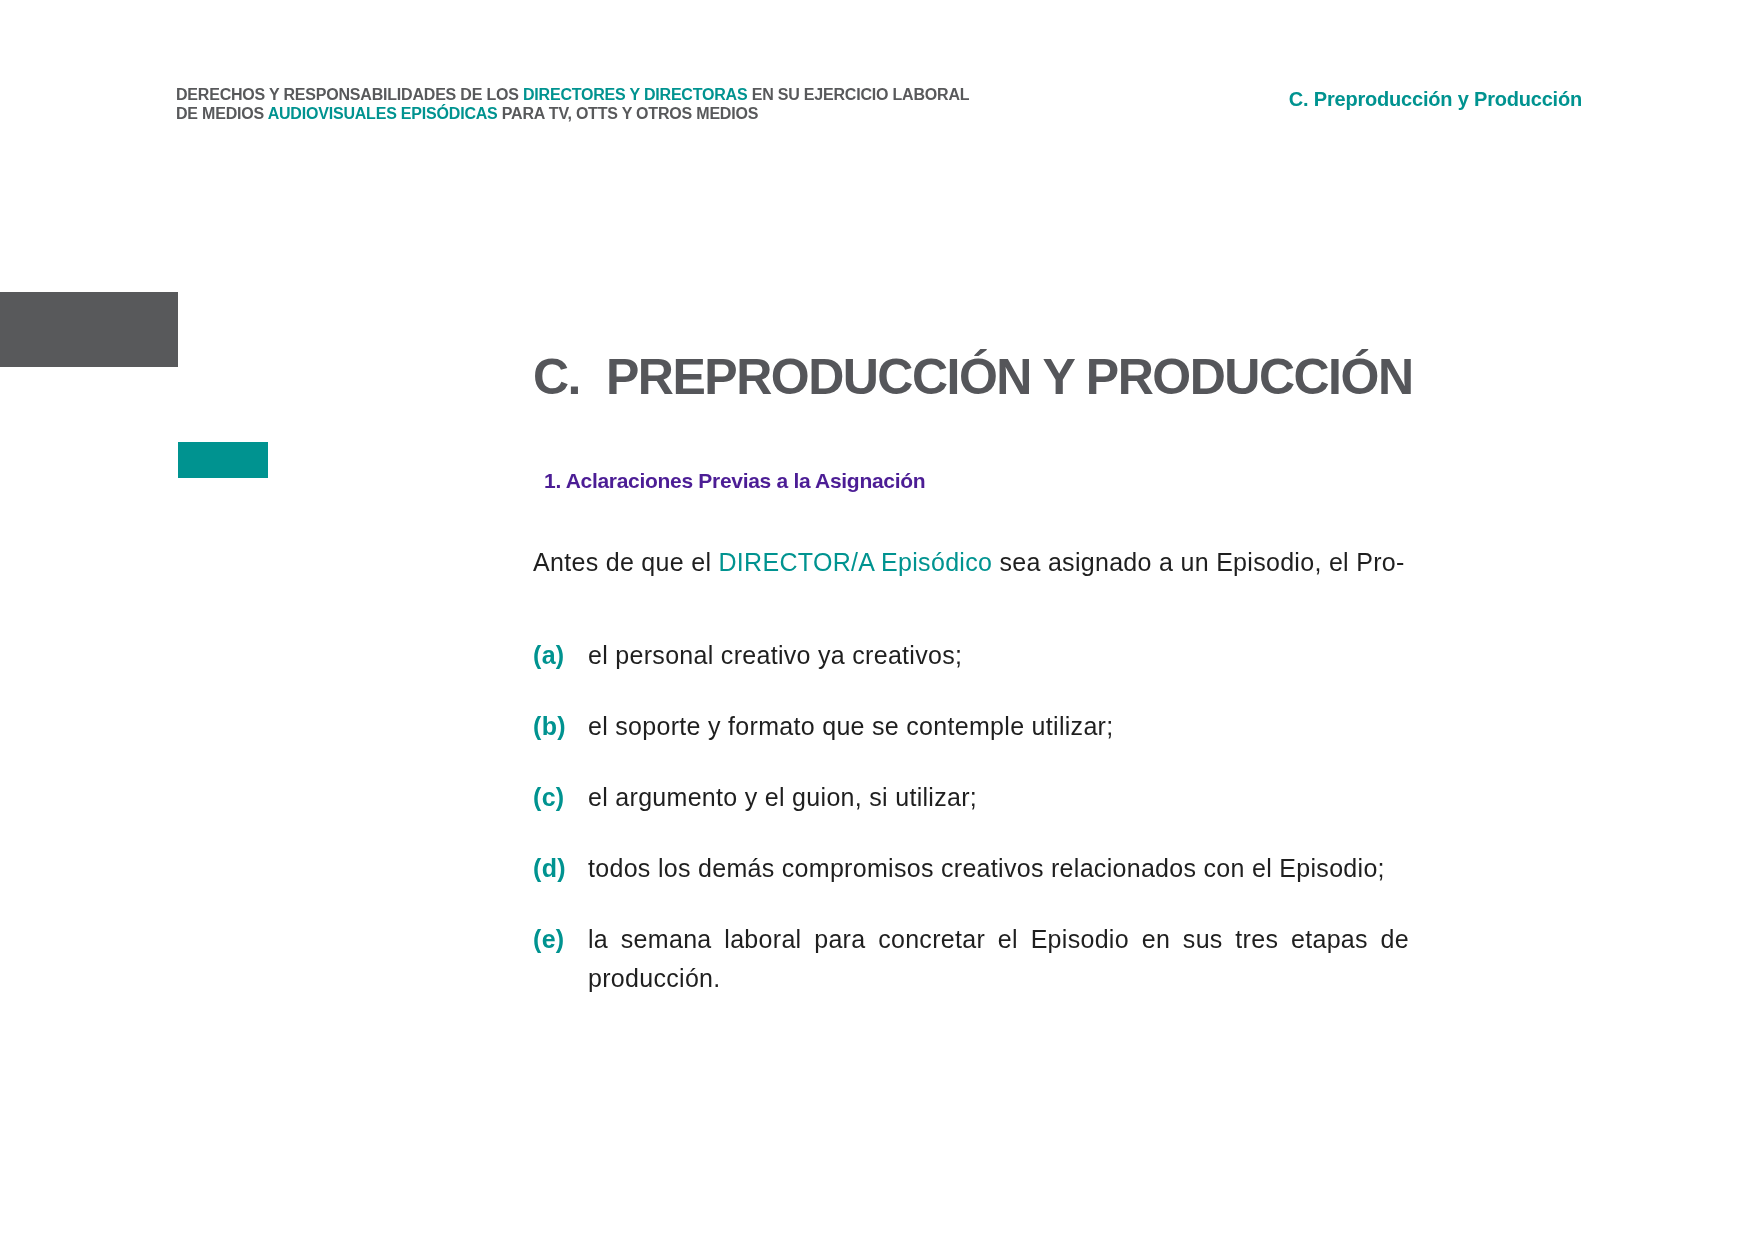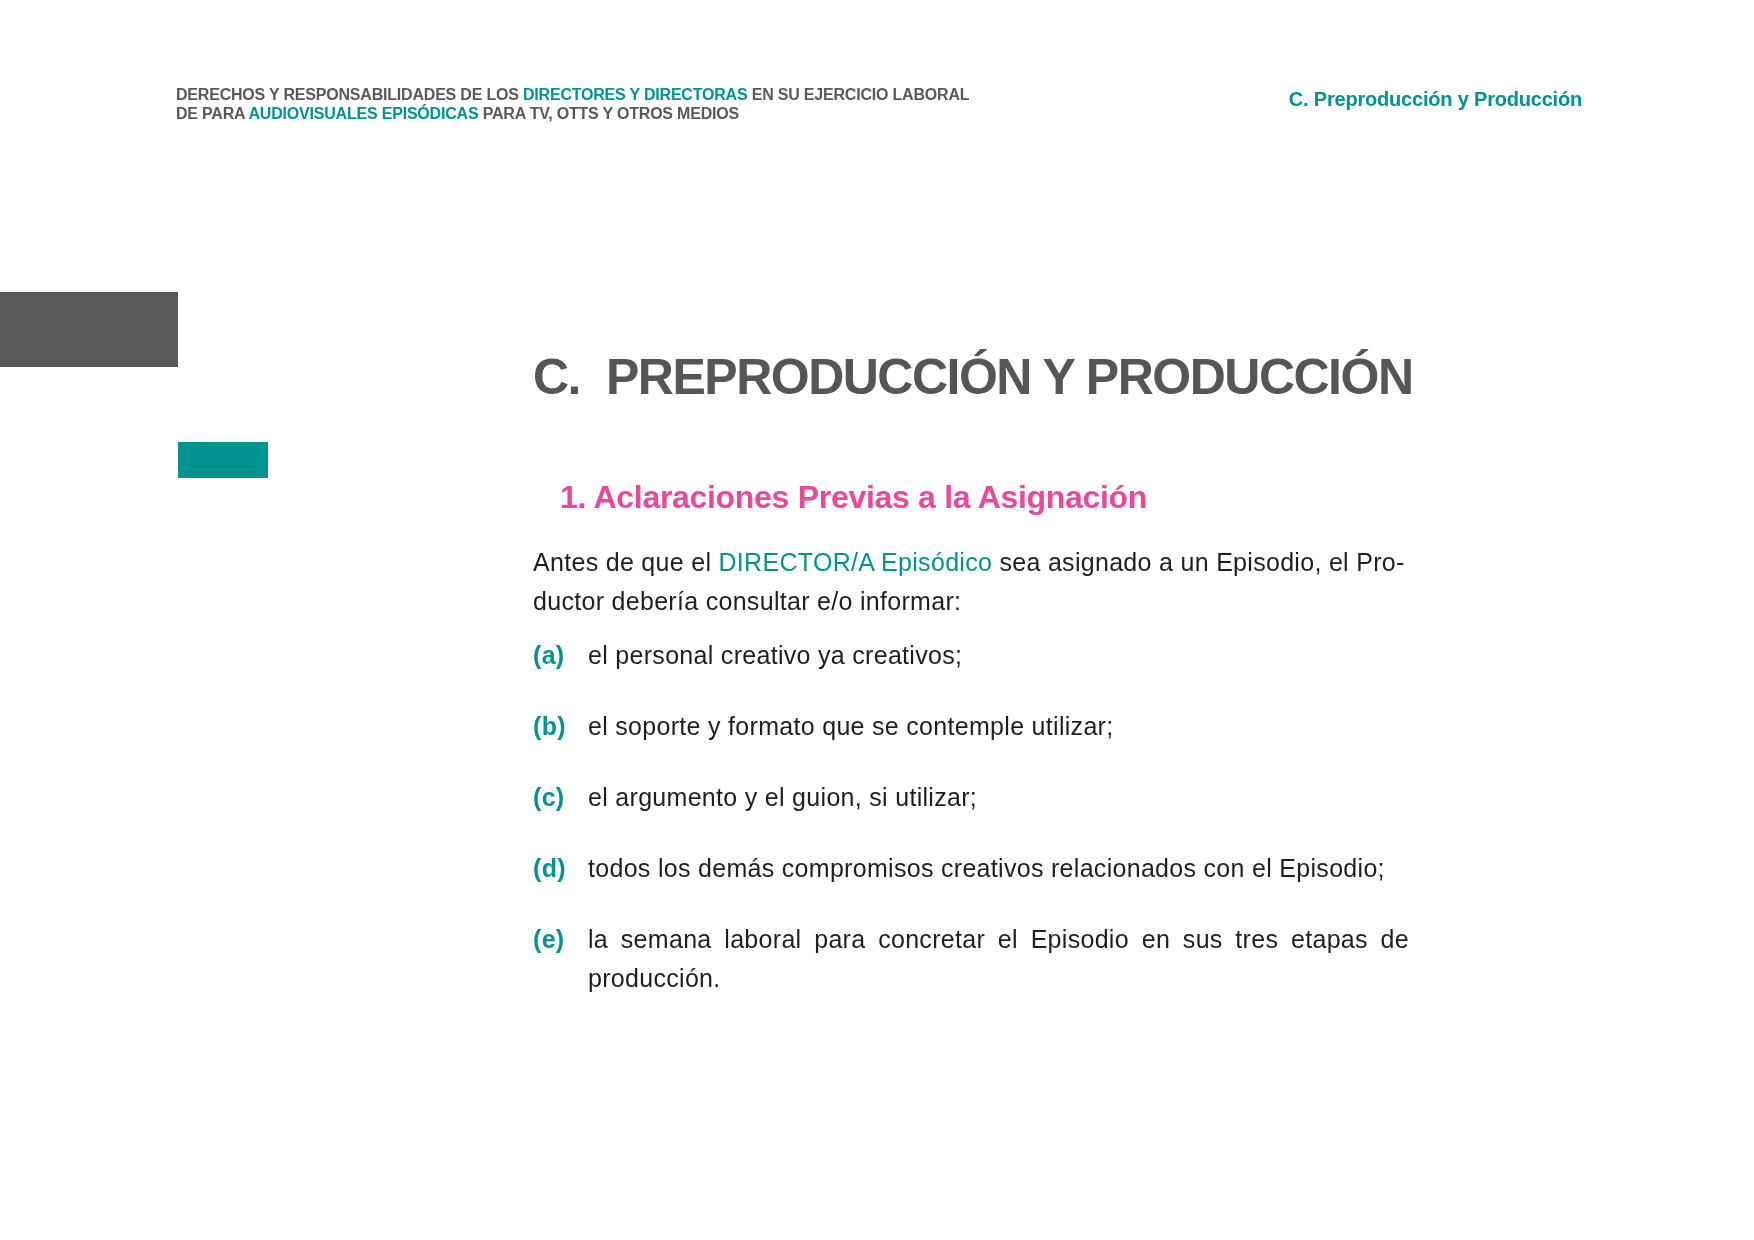--- a/index.html
+++ b/index.html
@@ -65,26 +65,26 @@
     font-weight: bold;
     letter-spacing: -1.5px;
     line-height: 1;
     color: #55565A;
     white-space: nowrap;
   }
   .title .title-letter { margin-right: 26px; }
 
   .subheading {
     position: absolute;
-    left: 560px;
+    left: 544px;
     top: 452px;
-    font-size: 32px;
+    font-size: 21px;
     font-weight: bold;
     letter-spacing: -0.3px;
-    color: #ec4899;
+    color: #4c1d95;
     white-space: nowrap;
   }
 
   .paragraph {
     position: absolute;
     left: 533px;
     top: 518px;
     width: 945px;
     font-size: 25px;
     line-height: 39px;
@@ -125,34 +125,34 @@
     color: #009390;
   }
 </style>
 </head>
 <body>
 
 <div class="page">
 
   <div class="header-left">
     <div><span>DERECHOS Y RESPONSABILIDADES DE LOS </span><span class="teal">DIRECTORES Y DIRECTORAS</span><span> EN SU EJERCICIO LABORAL</span></div>
-    <div><span>DE PARA </span><span class="teal">AUDIOVISUALES EPISÓDICAS</span><span> PARA TV, OTTS Y OTROS MEDIOS</span></div>
+    <div><span>DE MEDIOS </span><span class="teal">AUDIOVISUALES EPISÓDICAS</span><span> PARA TV, OTTS Y OTROS MEDIOS</span></div>
   </div>
 
   <div class="header-right">C. Preproducción y Producción</div>
 
   <div class="bar-gray"></div>
   <div class="bar-teal-small"></div>
   <div class="bar-teal-bottom"></div>
 
   <h1 class="title"><span class="title-letter">C.</span><span>PREPRODUCCIÓN Y PRODUCCIÓN</span></h1>
 
   <h2 class="subheading">1. Aclaraciones Previas a la Asignación</h2>
 
-  <p class="paragraph"><span>Antes de que el </span><span class="teal">DIRECTOR/A Episódico</span><span> sea asignado a un Episodio, el Pro-</span><br><span>ductor debería consultar e/o informar:</span></p>
+  <p class="paragraph"><span>Antes de que el </span><span class="teal">DIRECTOR/A Episódico</span><span> sea asignado a un Episodio, el Pro-</span><br></p>
 
   <div class="list">
 
     <div class="list-item">
       <span class="list-label">(a)</span>
       <span class="list-text">el personal creativo ya creativos;</span>
     </div>
 
     <div class="list-item">
       <span class="list-label">(b)</span>

